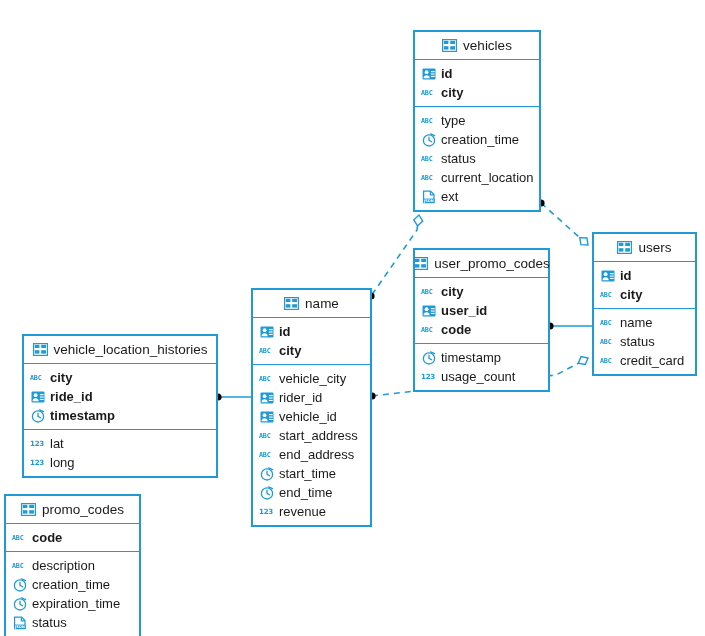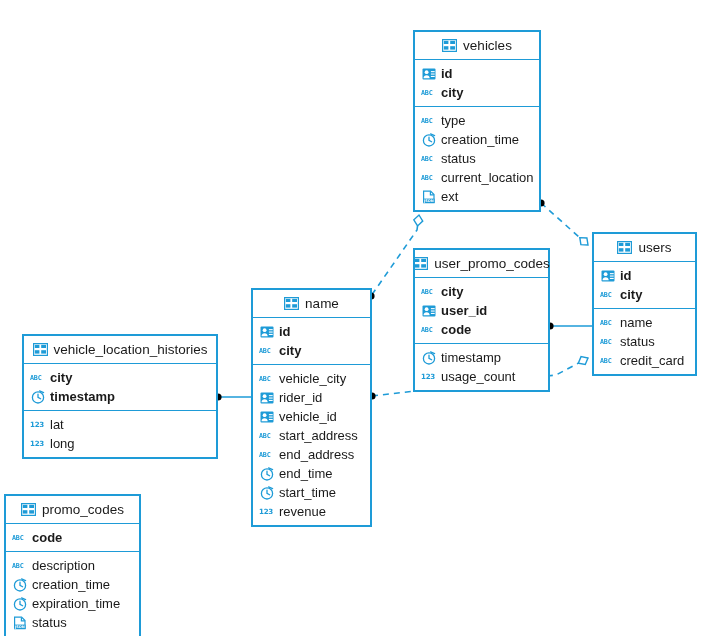--- a/index.html
+++ b/index.html
@@ -414,31 +414,31 @@
             <span class="field-label">end_address</span>
           </div>
           <div class="field">
             <span class="ic">
               <svg width="14" height="14" viewBox="0 0 14 14">
                 <circle cx="7" cy="7.4" r="5.6" fill="none" stroke="#1e9bd7" stroke-width="1.3"></circle>
                 <path d="M7 4.2 V7.4 L9.6 8.8" fill="none" stroke="#1e9bd7" stroke-width="1.3" stroke-linecap="round"></path>
                 <path d="M8.6 0.9 L12.6 2.6" fill="none" stroke="#1e9bd7" stroke-width="1.3" stroke-linecap="round"></path>
               </svg>
             </span>
+            <span class="field-label">start_time</span>
+          </div>
+          <div class="field">
+            <span class="ic">
+              <svg width="14" height="14" viewBox="0 0 14 14">
+                <circle cx="7" cy="7.4" r="5.6" fill="none" stroke="#1e9bd7" stroke-width="1.3"></circle>
+                <path d="M7 4.2 V7.4 L9.6 8.8" fill="none" stroke="#1e9bd7" stroke-width="1.3" stroke-linecap="round"></path>
+                <path d="M8.6 0.9 L12.6 2.6" fill="none" stroke="#1e9bd7" stroke-width="1.3" stroke-linecap="round"></path>
+              </svg>
+            </span>
             <span class="field-label">end_time</span>
-          </div>
-          <div class="field">
-            <span class="ic">
-              <svg width="14" height="14" viewBox="0 0 14 14">
-                <circle cx="7" cy="7.4" r="5.6" fill="none" stroke="#1e9bd7" stroke-width="1.3"></circle>
-                <path d="M7 4.2 V7.4 L9.6 8.8" fill="none" stroke="#1e9bd7" stroke-width="1.3" stroke-linecap="round"></path>
-                <path d="M8.6 0.9 L12.6 2.6" fill="none" stroke="#1e9bd7" stroke-width="1.3" stroke-linecap="round"></path>
-              </svg>
-            </span>
-            <span class="field-label">start_time</span>
           </div>
           <div class="field">
             <span class="ic">
               <svg width="15" height="10" viewBox="0 0 20 10">
                 <text x="0" y="8.3" font-family="DejaVu Sans, sans-serif" font-size="9.5" font-weight="bold" fill="#1e9bd7" letter-spacing="-0.4">123</text>
               </svg>
             </span>
             <span class="field-label">revenue</span>
           </div>
         </div>
@@ -460,20 +460,33 @@
           <div class="field pk">
             <span class="ic">
               <svg width="15" height="10" viewBox="0 0 20 10">
                 <text x="0" y="8.3" font-family="DejaVu Sans Mono, monospace" font-size="9" font-weight="bold" fill="#1e9bd7" letter-spacing="-0.3">ABC</text>
               </svg>
             </span>
             <span class="field-label">city</span>
           </div>
           <div class="field pk">
             <span class="ic">
+              <svg width="14" height="12" viewBox="0 0 14 12">
+                <rect x="0.5" y="0.5" width="13" height="11" rx="1" fill="#1e9bd7"></rect>
+                <circle cx="4.6" cy="4.2" r="1.9" fill="#ffffff"></circle>
+                <path d="M1.5 10.2c0-1.9 1.4-3 3.1-3s3.1 1.1 3.1 3z" fill="#ffffff"></path>
+                <rect x="8.9" y="3.1" width="3.8" height="1.1" fill="#ffffff"></rect>
+                <rect x="8.9" y="5.5" width="3.8" height="1.1" fill="#ffffff"></rect>
+                <rect x="8.9" y="7.9" width="3.8" height="1.1" fill="#ffffff"></rect>
+              </svg>
+            </span>
+            <span class="field-label">ride_id</span>
+          </div>
+          <div class="field pk">
+            <span class="ic">
               <svg width="14" height="14" viewBox="0 0 14 14">
                 <circle cx="7" cy="7.4" r="5.6" fill="none" stroke="#1e9bd7" stroke-width="1.3"></circle>
                 <path d="M7 4.2 V7.4 L9.6 8.8" fill="none" stroke="#1e9bd7" stroke-width="1.3" stroke-linecap="round"></path>
                 <path d="M8.6 0.9 L12.6 2.6" fill="none" stroke="#1e9bd7" stroke-width="1.3" stroke-linecap="round"></path>
               </svg>
             </span>
             <span class="field-label">timestamp</span>
           </div>
         </div>
         <div class="field-group cols">

